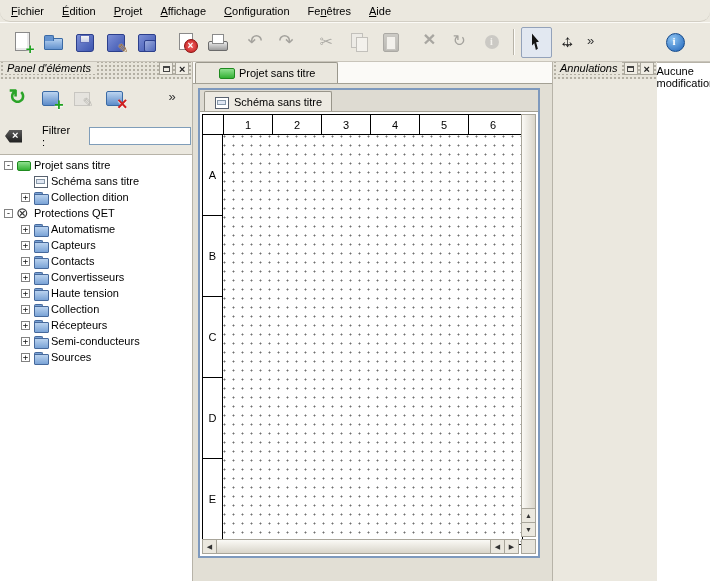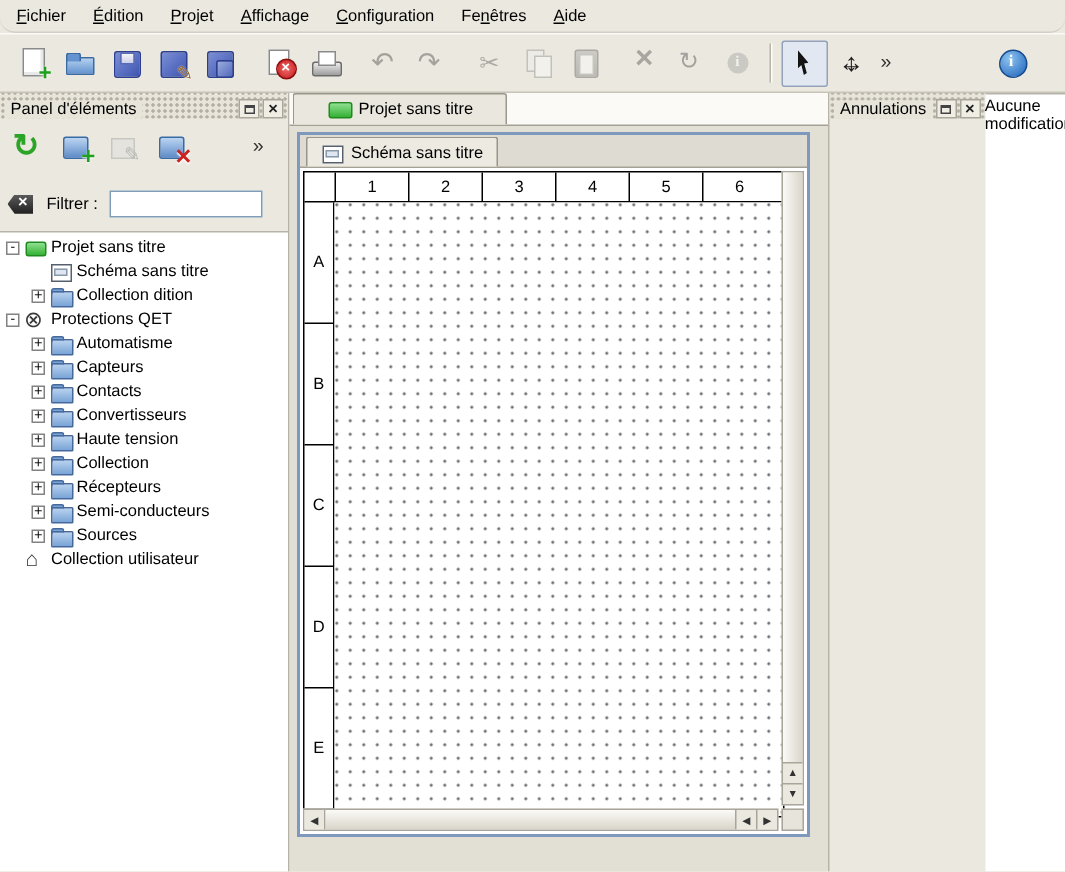--- a/index.html
+++ b/index.html
@@ -133,37 +133,37 @@
     background:linear-gradient(#5a5a5a,#1e1e1e); clip-path:polygon(28% 0,100% 0,100% 100%,28% 100%,0 50%); }
   .ic-filter-clear::after{ content:"×"; left:7px; top:0; color:#fff; font-size:11px; font-weight:bold; }
 
   
   #left-dock{ position:absolute; left:0; top:62px; width:193px; height:519px;
     display:flex; flex-direction:column; border-right:1px solid #b7b3a8; }
   #right-dock{ position:absolute; left:552px; top:62px; width:158px; height:519px;
     display:flex; flex-direction:row; border-left:1px solid #b7b3a8; }
 
   .dock-title{
-    height:17px; flex:none; display:flex; align-items:flex-end; padding:0 3px;
+    height:17px; flex:none; display:flex; align-items:flex-start; padding:0 3px;
     background-color:#e7e4da;
     background-image:radial-gradient(#b3afa3 1px, transparent 1.2px);
-    background-size:4px 4px; background-position:0 2px;
+    background-size:4px 4px; background-position:0 2px;font-style:italic;
   }
   .dock-title-text{ background:#e7e4da; padding:0 4px; white-space:nowrap; }
   .dock-spacer{ flex:1; }
   .dock-btn{ width:14px; height:13px; margin-left:2px; flex:none;
     background:#f0ede4; border:1px solid #a9a69b;
     display:flex; align-items:center; justify-content:center; }
   .float-glyph{ width:7px; height:6px; border:1px solid #444; border-top:2px solid #444; }
   .close-glyph::before{ content:"×"; font-size:11px; line-height:1; color:#222; font-weight:bold; }
 
   .panel-toolbar{ height:38px; flex:none; display:flex; align-items:center; padding:2px 4px; gap:3px; }
   .panel-toolbar .tb-btn{ width:29px; height:29px; }
 
-  .filter-row{ height:22px; flex:none; display:flex; align-items:center; gap:8px;
+  .filter-row{ height:22px; flex:none; display:flex; align-items:center; gap:19px;
     padding:0 5px; margin-top:8px; }
   .filter-row input{ width:102px; height:18px; border:1px solid #7f9db9; background:#fff;
     font-family:"Liberation Sans", sans-serif; font-size:11px; padding:1px 3px; }
 
   .tree{ flex:1; margin-top:7px; background:#fff; border-top:1px solid #b7b3a8;
     padding-top:2px; overflow:hidden; }
   .tree-row{ display:flex; align-items:center; height:16px; gap:3px; }
   .tree-row.depth0{ padding-left:4px; }
   .tree-row.depth1{ padding-left:21px; }
   .expander{ flex:none; width:9px; height:9px; border:1px solid #828282; background:#fff;
@@ -414,25 +414,20 @@
         </div>
         <div class="tree-row depth1">
           <span class="expander">+</span>
           <span class="ti ti-folder"></span>
           <span class="tree-label">Semi-conducteurs</span>
         </div>
         <div class="tree-row depth1">
           <span class="expander">+</span>
           <span class="ti ti-folder"></span>
           <span class="tree-label">Sources</span>
-        </div>
-        <div class="tree-row depth0">
-          <span class="expander hidden"></span>
-          <span class="ti ti-home"></span>
-          <span class="tree-label">Collection utilisateur</span>
         </div>
       </div>
   </div>
 
   <div id="mdi">
     <div class="project-tabbar">
       <div class="project-tab">
         <span class="ti ti-project tab-ic"></span>
         <span>Projet sans titre</span>
       </div>

